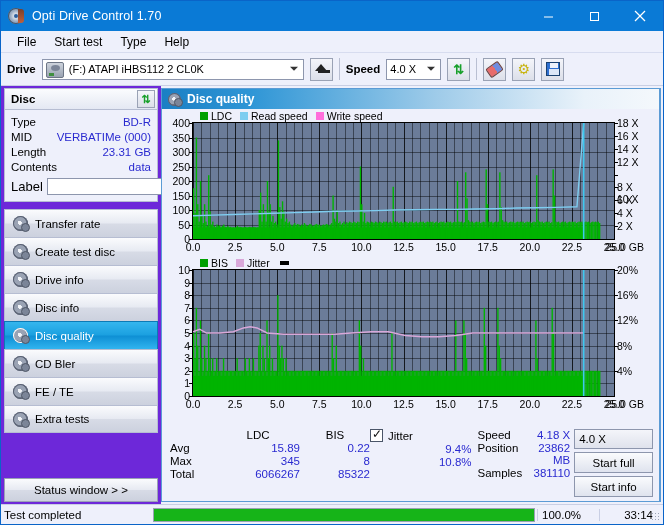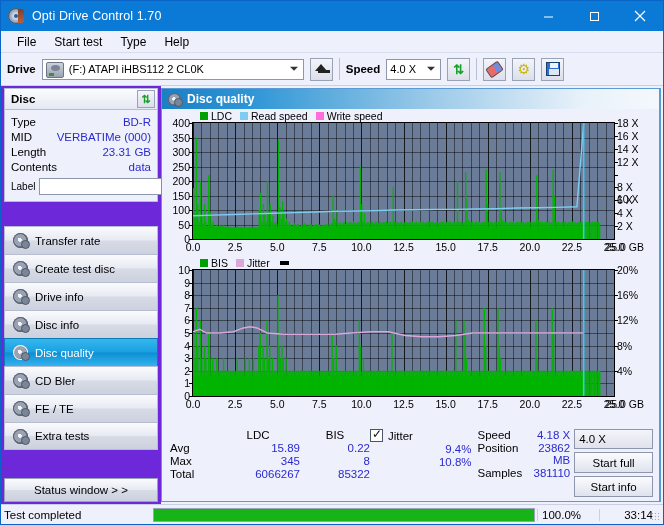--- a/index.html
+++ b/index.html
@@ -104,25 +104,25 @@
     border:1px solid #b6bdd2; border-bottom:1px solid #b6bdd2;
     margin:2px 3px 0 3px; padding:0 2px 0 6px;
   }
   .panel-head .t{font-weight:bold;font-size:11.5px;}
   .mini-btn{width:18px;height:18px;border:1px solid #9aa2b5;background:linear-gradient(180deg,#f4f5fa,#dcdfe9);display:flex;align-items:center;justify-content:center;}
   .discinfo{ background:#eef0fb; border:1px solid #b6bdd2; border-top:none; margin:0 3px; padding:4px 6px 5px 6px; }
   .row{ display:flex; align-items:center; justify-content:space-between; height:15px; }
   .row .k{ color:#000; font-size:11.5px; }
   .row .v{ color:#2a2ad0; font-size:11.5px; }
   .labelrow{ display:flex; align-items:center; gap:4px; margin-top:3px; }
-  .labelrow .k{ font-size:10px; }
+  .labelrow .k{ font-size:13px; }
   .label-input{ flex:1; height:17px; background:#fff; border:1px solid #8d96ad; }
   .disc-btn{width:20px;height:19px;border:1px solid #9aa2b5;background:linear-gradient(180deg,#f4f5fa,#dcdfe9);display:flex;align-items:center;justify-content:center;}
   .cd-ico{width:13px;height:13px;border-radius:50%;background:radial-gradient(circle,#fff 0 14%,#e7dd76 16% 55%,#cfc24e 56% 100%);border:1px solid #8e8636;}
-  .navlist{ margin:24px 3px 0 3px;border-radius:13px; }
+  .navlist{ margin:7px 3px 0 3px;border-radius:13px; }
   .navitem{
     height:28px; display:flex; align-items:center; gap:7px; padding-left:8px;
     background:linear-gradient(180deg,#fafbfd 0%,#e7eaf2 48%,#d7dbe6 52%,#ccd1de 100%);
     border:1px solid #b6bdd2; border-bottom:none; font-size:11.5px;
   }
   .navitem:last-child{ border-bottom:1px solid #b6bdd2; }
   .navitem.active{
     background:linear-gradient(180deg,#35b6ee 0%,#1ba0e0 48%,#0e8fd4 52%,#31b4ef 100%);
     color:#fff; border-color:#0c7ab5;
   }

